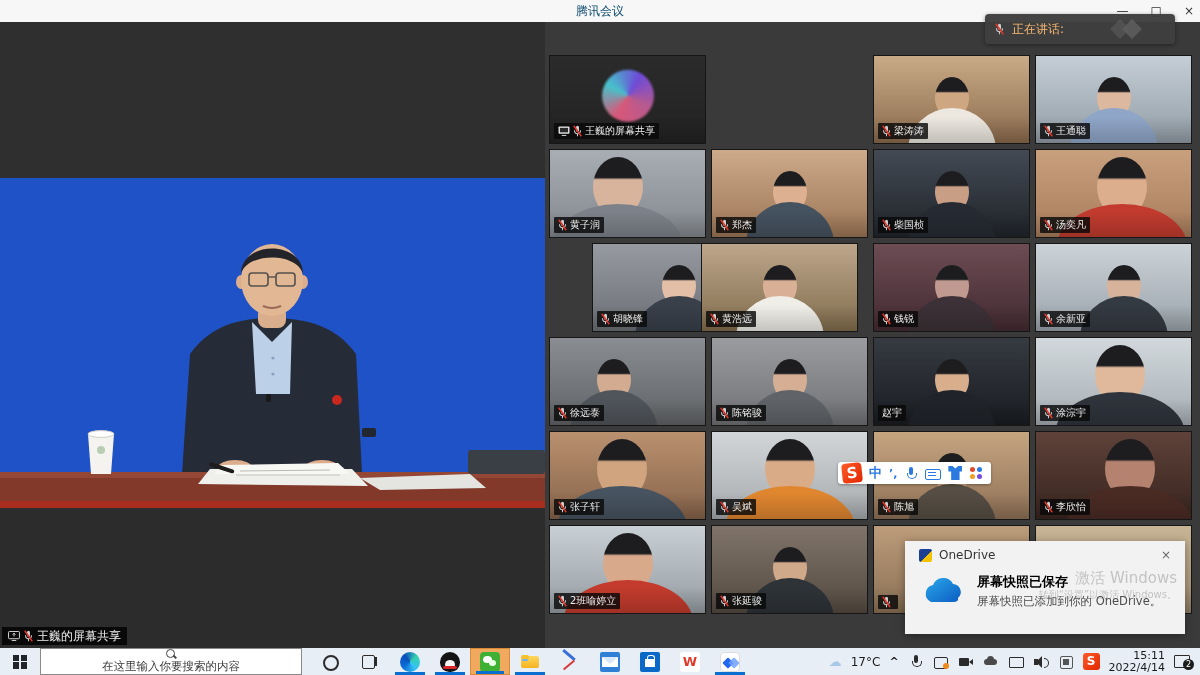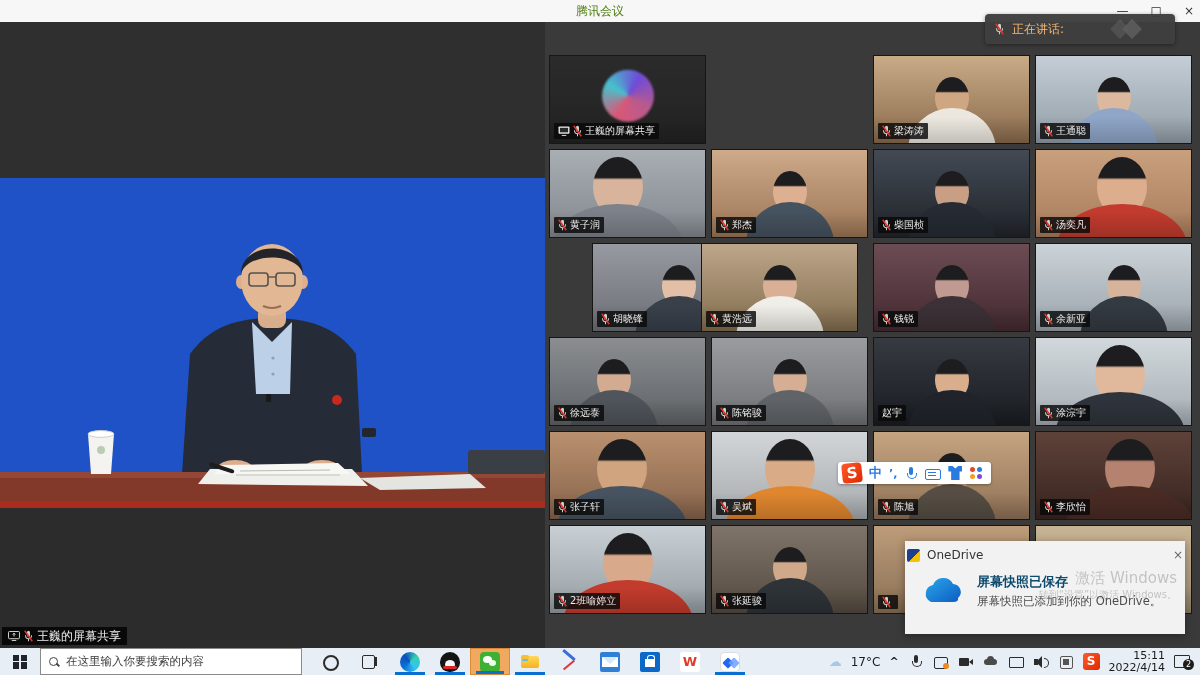--- a/index.html
+++ b/index.html
@@ -1,21 +1,21 @@
 <!DOCTYPE html>
 <html><head>
 <meta charset="utf-8">
 <style>
   html,body{margin:0;padding:0;}
   body{width:1200px;height:675px;overflow:hidden;font-family:"DejaVu Sans","Liberation Sans",sans-serif;background:#000;}
   .screen{position:relative;width:1200px;height:675px;overflow:hidden;background:#2b2b2b;}
 
   
   .titlebar{position:absolute;left:0;top:0;width:1200px;height:22px;background:#f7f7f7;z-index:5;}
-  .titlebar .title{position:absolute;left:0;right:0;top:0;height:36px;line-height:22px;text-align:center;font-size:12px;color:#4d7c0f;}
+  .titlebar .title{position:absolute;left:0;right:0;top:0;height:36px;line-height:22px;text-align:center;font-size:12px;color:#0c4a6e;}
   .win-controls{position:absolute;right:6px;top:0;height:22px;display:flex;align-items:center;gap:22px;z-index:6;}
   .win-controls span{font-size:12px;color:#333;cursor:default;}
 
   
   .left-pane{position:absolute;left:0;top:22px;width:545px;height:626px;background:#2d2d2d;overflow:hidden;}
   .right-pane{position:absolute;left:545px;top:22px;width:655px;height:626px;background:#3a3a3a;overflow:hidden;}
 
   
   .tile{position:absolute;width:157px;height:89px;border:1px solid #161616;box-sizing:border-box;overflow:hidden;background:linear-gradient(var(--bg1,#555),var(--bg2,#333));}
   .p-head{position:absolute;top:24%;left:50%;width:34px;height:42px;border-radius:50%;transform:translateX(calc(-50% + var(--dx,0px)));background:linear-gradient(#1d1d20 0 34%,var(--skin,#caa183) 38%);}
@@ -45,42 +45,42 @@
   .sg-ic{width:14px;height:14px;position:relative;}
   .sg-mic::before{content:"";position:absolute;left:5px;top:1px;width:4px;height:8px;border-radius:2px;background:#2a7ae0;}
   .sg-mic::after{content:"";position:absolute;left:3px;top:7px;width:8px;height:5px;border:1.5px solid #2a7ae0;border-top:none;border-radius:0 0 6px 6px;}
   .sg-kb{border:1.5px solid #2a7ae0;border-radius:2px;height:9px;top:1px;}
   .sg-kb::before{content:"";position:absolute;left:2px;top:2px;width:8px;height:1.5px;background:#2a7ae0;box-shadow:0 3px 0 #2a7ae0;}
   .sg-shirt{background:#2a7ae0;clip-path:polygon(0 0,30% 0,50% 18%,70% 0,100% 0,100% 40%,80% 40%,80% 100%,20% 100%,20% 40%,0 40%);}
   .sg-grid::before{content:"";position:absolute;left:1px;top:1px;width:5px;height:5px;border-radius:50%;background:#e0482a;box-shadow:7px 0 0 #2a7ae0,0 7px 0 #f0a020,7px 7px 0 #7a4ae0;}
 
   
   .toast{position:absolute;left:905px;top:541px;width:280px;height:93px;background:#f2f2f2;z-index:9;box-shadow:0 2px 8px rgba(0,0,0,.35);}
-  .toast .hd{display:flex;align-items:center;height:28px;padding:0 2px;}
+  .toast .hd{display:flex;align-items:center;height:28px;padding:0 14px;}
   .toast .odlogo{width:13px;height:13px;border-radius:2px;background:linear-gradient(135deg,#1c3f94 55%,#f3c200 55%);margin-right:7px;}
   .toast .hd .app{font-size:12px;color:#333;flex:1;}
   .toast .hd .x{font-size:12px;color:#666;cursor:default;}
   .toast .bd{display:flex;align-items:center;padding:4px 12px 0 14px;position:relative;}
   .toast .cloud{flex:0 0 auto;margin-right:12px;}
-  .toast .tt{font-size:13px;font-weight:bold;color:#0c4a6e;margin-bottom:3px;position:relative;z-index:2;}
+  .toast .tt{font-size:13px;font-weight:bold;color:#000000;margin-bottom:3px;position:relative;z-index:2;}
   .toast .ms{font-size:11.5px;color:#4c4c4c;position:relative;z-index:2;}
   .toast .wm{position:absolute;right:8px;top:0;text-align:right;color:#8a8a8a;opacity:.45;z-index:1;pointer-events:none;}
   .toast .wm .w1{font-size:15px;}
   .toast .wm .w2{font-size:10px;}
 
   
   .share-label{position:absolute;left:2px;top:627px;height:18px;display:flex;align-items:center;gap:4px;background:rgba(5,5,5,.9);padding:0 6px;z-index:6;}
   .share-label .nm{font-size:12px;color:#f0f0f0;}
 
   
   .taskbar{position:absolute;left:0;top:648px;width:1200px;height:27px;background:#e8eef5;z-index:10;display:flex;align-items:stretch;}
   .tb-start{width:40px;display:flex;align-items:center;justify-content:center;}
   .winlogo{width:14px;height:14px;display:grid;grid-template-columns:1fr 1fr;grid-template-rows:1fr 1fr;gap:1.5px;}
   .winlogo i{background:#20232a;}
-  .tb-search{width:262px;background:#fff;border:1px solid #8a8a8a;box-sizing:border-box;display:flex;align-items:center;padding:0 8px;gap:7px;}
+  .tb-search{width:262px;background:#fff;border:1px solid #8a8a8a;box-sizing:border-box;display:flex;align-items:center;padding:0 8px;gap:7px;flex-direction:column;}
   .mag{width:10px;height:10px;position:relative;}
   .mag::before{content:"";position:absolute;left:0;top:0;width:7px;height:7px;border:1.4px solid #444;border-radius:50%;}
   .mag::after{content:"";position:absolute;left:7px;top:7px;width:4px;height:1.6px;background:#444;transform:rotate(45deg);}
   .tb-search .ph{font-size:11.5px;color:#3c3c3c;white-space:nowrap;}
   .tb-apps{display:flex;align-items:stretch;margin-left:8px;}
   .tb-app{width:40px;position:relative;display:flex;align-items:center;justify-content:center;}
   .tb-app.active::after{content:"";position:absolute;left:5px;right:5px;bottom:0;height:3px;background:#0a6fd0;}
   .tb-app.highlight{background:#f0a95f;border:1px solid #d88a36;box-sizing:border-box;}
   .ic16{width:20px;height:20px;position:relative;}
   .icon-cortana .ic16::before{content:"";position:absolute;left:3px;top:3px;width:12px;height:12px;border:2px solid #2b2b2b;border-radius:50%;}

